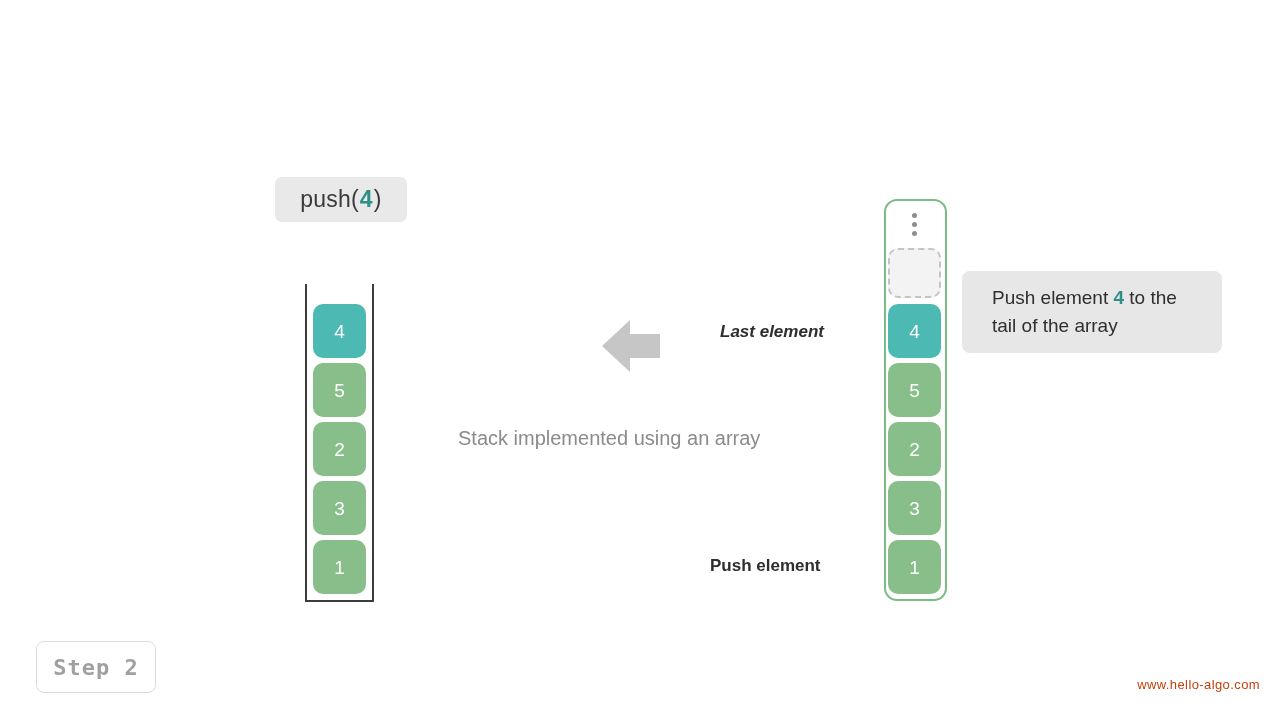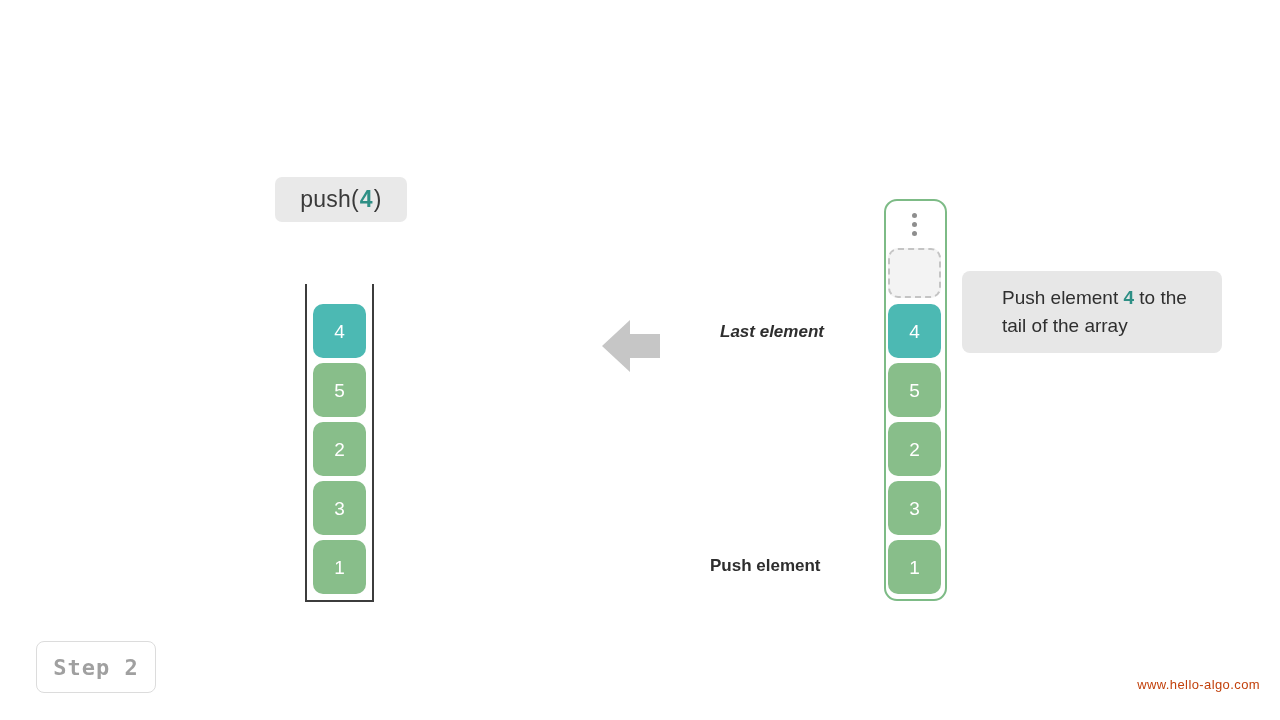--- a/index.html
+++ b/index.html
@@ -165,21 +165,21 @@
   
   .tooltip {
     position: absolute;
     left: 962px;
     top: 271px;
     width: 260px;
     height: 82px;
     background: #e7e7e7;
     border-radius: 8px;
     box-sizing: border-box;
-    padding: 13px 22px 0 40px;
+    padding: 13px 22px 0 30px;
     font-size: 19px;
     line-height: 28px;
     color: #2f2f2f;
   }
   .tooltip .tip-num {
     color: #2e8f85;
     font-weight: 700;
   }
 
   
@@ -233,20 +233,21 @@
     <div class="cell green">1</div>
   </div>
 
   <div class="arrow-left">
     <svg width="58" height="56" viewBox="0 0 58 56" xmlns="http://www.w3.org/2000/svg">
       <polygon points="0,28 28,2 28,16 58,16 58,40 28,40 28,54" fill="#c6c6c6"></polygon>
     </svg>
   </div>
   <div class="ann ann-last">Last element</div>
   <div class="ann ann-first">Push element</div>
+  <div class="caption">Stack implemented using an array</div>
 
   <div class="array-frame"></div>
   <div class="array-dots">
     <i></i>
       <i></i>
       <i></i>
   </div>
   <div class="array-empty-slot"></div>
   <div class="array-cells">
     <div class="cell teal">4</div>

